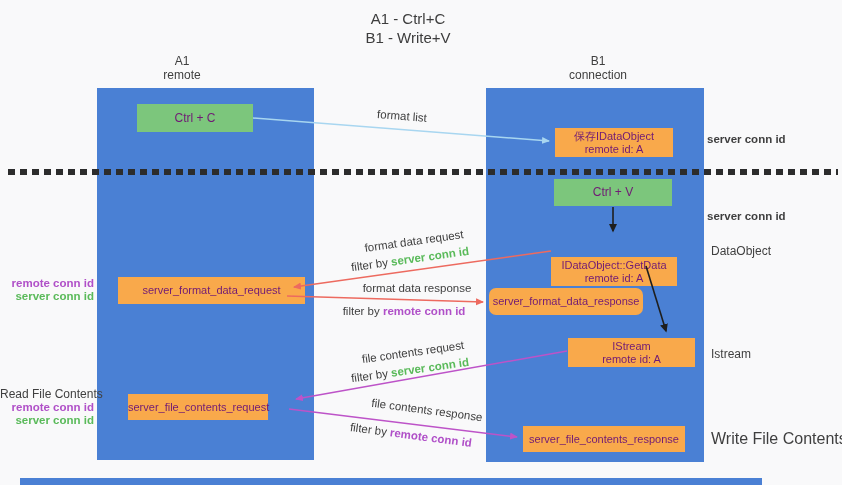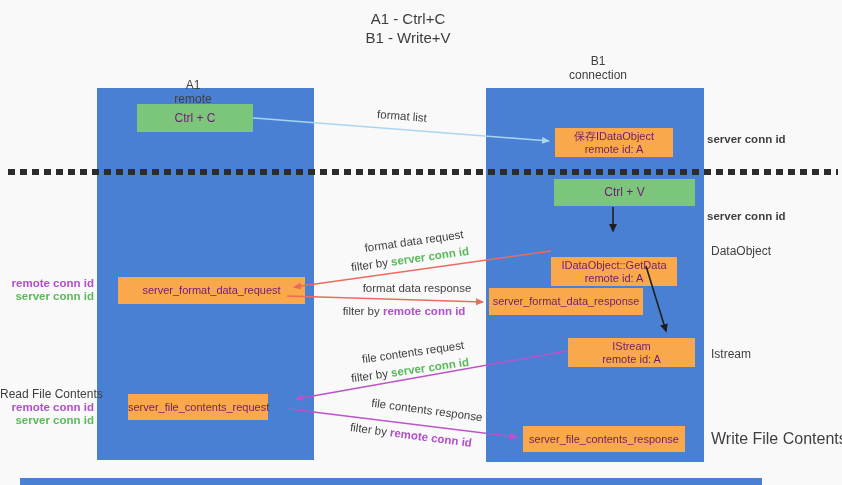--- a/index.html
+++ b/index.html
@@ -15,21 +15,21 @@
   #bottom-bar{position:absolute;left:20px;top:478px;width:742px;height:7px;background:var(--lane-blue);z-index:1;}
 
   .title-block{
     position:absolute;left:308px;top:9px;width:200px;text-align:center;
     font-size:15px;line-height:19px;color:#3d3d3d;z-index:4;
   }
   .lane-header{
     position:absolute;top:54px;width:160px;text-align:center;
     font-size:12px;line-height:14px;color:#3f3f3f;z-index:4;
   }
-  #header-a1{left:113px;margin-top:24px;}
+  #header-a1{left:102px;}
   #header-b1{left:518px;}
 
   #dotted-line{
     position:absolute;left:8px;top:169px;width:830px;height:6px;z-index:2;
     background:repeating-linear-gradient(90deg,#2c2c2c 0 7px,transparent 7px 12px);
   }
 
   svg.arrows{position:absolute;left:0;top:0;width:842px;height:485px;z-index:5;pointer-events:none;}
   .ln{fill:none;stroke-width:1.5px;}
   .ln-lightblue{stroke:var(--arrow-lightblue);}
@@ -43,24 +43,24 @@
 
   .node{
     position:absolute;z-index:4;color:#701a75;text-align:center;
     display:flex;flex-direction:column;justify-content:center;
     font-size:12px;line-height:13px;
   }
   .node.green{background:var(--node-green);}
   .node.orange{background:var(--node-orange);font-size:11px;}
   #node-ctrl-c{left:137px;top:104px;width:116px;height:28px;}
   #node-save-obj{left:555px;top:128px;width:118px;height:29px;}
-  #node-ctrl-v{left:554px;top:179px;width:141px;height:27px;}
+  #node-ctrl-v{left:554px;top:179px;width:118px;height:27px;}
   #node-getdata{left:551px;top:237px;width:126px;height:29px;margin-top:20px;}
   #node-format-req{left:118px;top:277px;width:187px;height:27px;}
-  #node-format-resp{left:489px;top:288px;width:154px;height:27px;}
+  #node-format-resp{left:489px;top:288px;width:154px;height:27px;border-radius:7px;}
   #node-istream{left:568px;top:338px;width:127px;height:29px;}
   #node-file-req{left:128px;top:394px;width:140px;height:26px;}
   #node-file-resp{left:523px;top:426px;width:162px;height:26px;}
 
   .arrow-label{
     position:absolute;z-index:6;font-size:11.5px;color:#3f3f3f;white-space:nowrap;
     transform:translate(-50%,-50%);
   }
   .conn-green{color:var(--accent-green);font-weight:bold;}
   .conn-purple{color:var(--accent-purple);font-weight:bold;}

